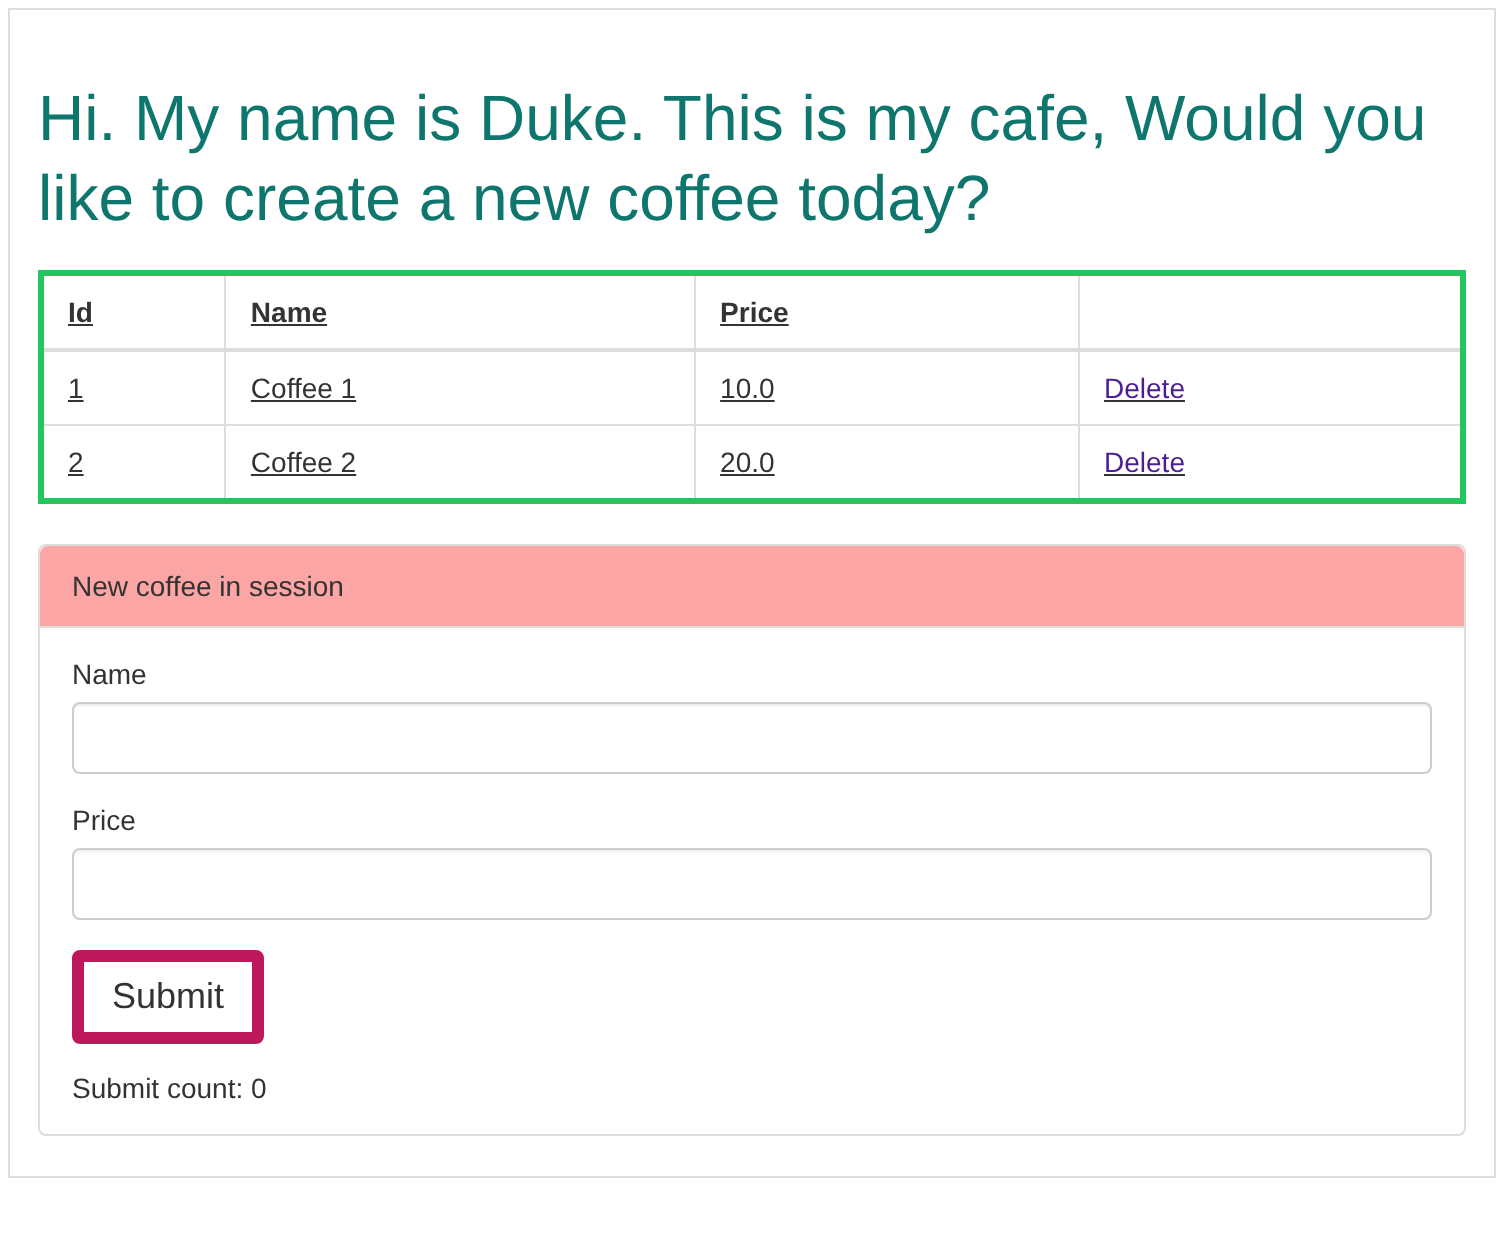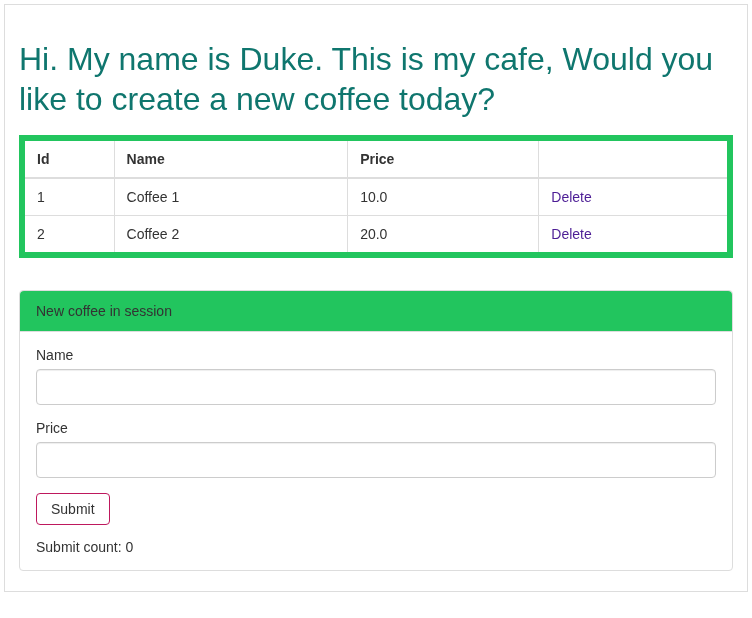--- a/index.html
+++ b/index.html
@@ -36,22 +36,23 @@
     }
     h2 {
       font-size: 24px;
       font-weight: 500;
       color: #333;
       margin: 18px 0 10px 0;
     }
     .table {
       width: 100%;
       border-collapse: collapse;
-      border: 6px solid #22c55e;
-      margin-bottom: 32px;
+      border: 3px solid #22c55e;
+      margin-bottom: 20px;
+      text-decoration: underline;
     }
     .table th {
       text-align: left;
       padding: 10px 12px;
       border-bottom: 2px solid #ddd;
       border-top: none;
       font-weight: bold;
       font-size: 14px;
     }
     .table td {
@@ -82,21 +83,21 @@
       color: #4c1d95;
       text-decoration: none;
       cursor: pointer;
     }
     .panel {
       border: 1px solid #ddd;
       border-radius: 4px;
       margin-top: 18px;
     }
     .panel-heading {
-      background: #22c55e;
+      background: #fca5a5;
       border-bottom: 1px solid #ddd;
       padding: 12px 16px;
       border-top-left-radius: 4px;
       border-top-right-radius: 4px;
       font-size: 14px;
       color: #333;
     }
     .panel-body {
       padding: 15px 16px;
     }
@@ -114,22 +115,22 @@
       padding: 7px 12px;
       font-size: 14px;
       border: 1px solid #ccc;
       border-radius: 4px;
       height: 36px;
       box-shadow: inset 0 1px 1px rgba(0,0,0,0.07);
     }
     .btn {
       display: inline-block;
       padding: 7px 14px;
-      font-size: 14px;
-      border: 1px solid #be185d;
+      font-size: 18px;
+      border: 6px solid #be185d;
       border-radius: 4px;
       background: #fff;
       color: #333;
       cursor: pointer;
     }
     .submit-count {
       margin-top: 14px;
       font-size: 14px;
       color: #333;
     }

